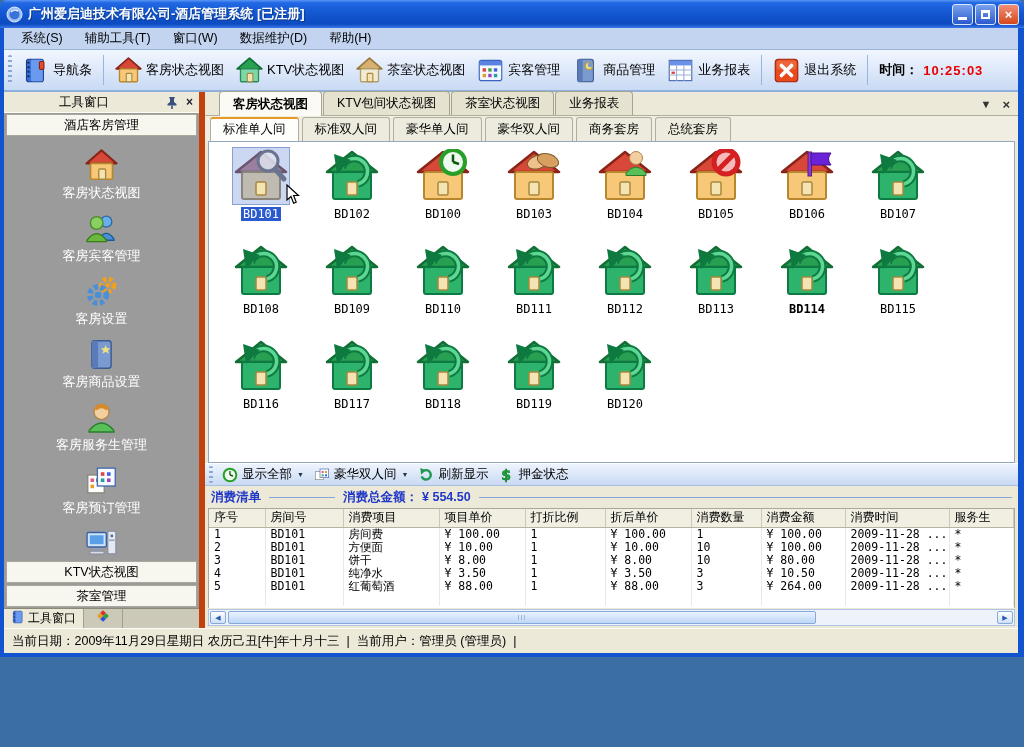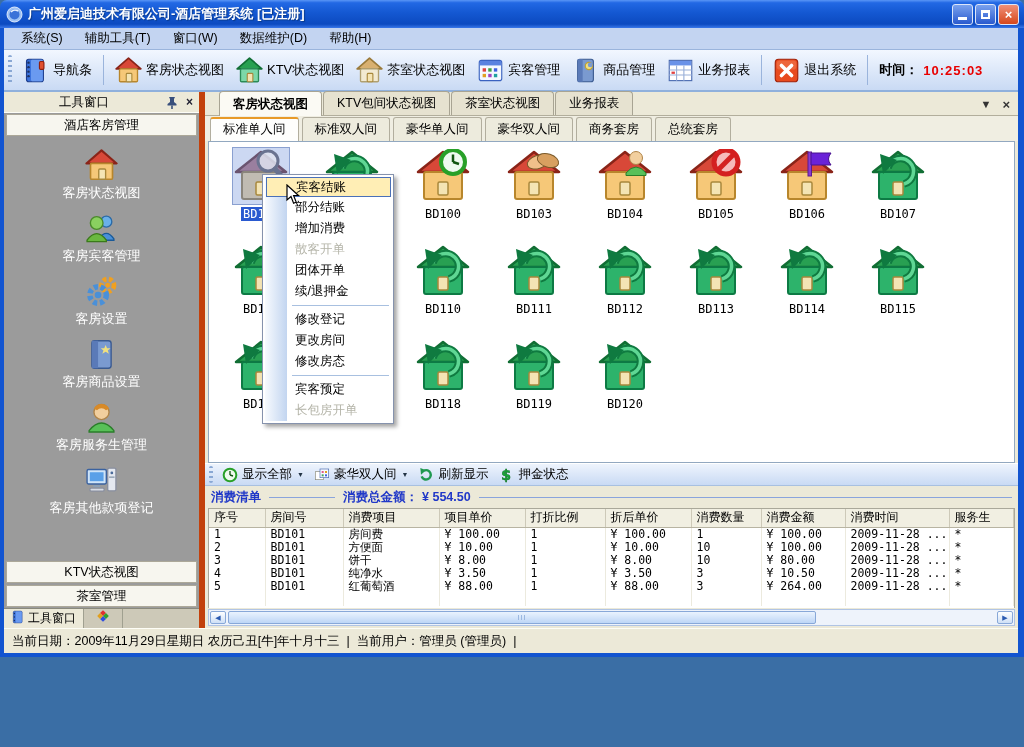--- a/index.html
+++ b/index.html
@@ -313,20 +313,36 @@
                   <circle cx="12" cy="8" r="5.5" fill="#f2cf9e" stroke="#b08448"></circle>
                   <path d="M6.5 5.5 a6.2 6.2 0 0 1 11 0 l-2.2 1.2 a4.5 4.5 0 0 0 -6.6 0 z" fill="#d88a28"></path>
                   <path d="M3 21.5 q9 -11 18 0 l0 1 l-18 0 z" fill="#58c058" stroke="#2a7e2a"></path>
                 </svg>
               </span>
               <div class="lbl">客房服务生管理</div>
             </div>
             <div class="side-item">
               <span>
                 <svg viewBox="0 0 24 24">
+                  <rect x="2" y="8" width="12" height="13" fill="#fff" stroke="#8a8a7a"></rect>
+                  <rect x="4" y="10.5" width="2.6" height="2.6" fill="#e05a8a"></rect>
+                  <rect x="8" y="10.5" width="2.6" height="2.6" fill="#40a060"></rect>
+                  <rect x="4" y="15" width="2.6" height="2.6" fill="#e0a020"></rect>
+                  <rect x="9" y="3" width="13" height="13" fill="#f8fbff" stroke="#4a6ab0"></rect>
+                  <rect x="11.5" y="6" width="2.6" height="2.6" fill="#e04040"></rect>
+                  <rect x="16" y="6" width="2.6" height="2.6" fill="#4060e0"></rect>
+                  <rect x="11.5" y="10.5" width="2.6" height="2.6" fill="#20a0a0"></rect>
+                  <rect x="16" y="10.5" width="2.6" height="2.6" fill="#a040c0"></rect>
+                </svg>
+              </span>
+              <div class="lbl">客房预订管理</div>
+            </div>
+            <div class="side-item">
+              <span>
+                <svg viewBox="0 0 24 24">
                   <rect x="1.5" y="4" width="14" height="10.5" rx="1" fill="#cfe4f8" stroke="#3a62a0"></rect>
                   <rect x="3.5" y="6" width="10" height="6.5" fill="#5aa0e8"></rect>
                   <rect x="6" y="15.5" width="5" height="1.5" fill="#8aa0b8"></rect>
                   <rect x="3.5" y="17.5" width="10.5" height="2.2" rx="1" fill="#d8dce4" stroke="#8a90a0"></rect>
                   <rect x="16.5" y="3" width="6" height="16.5" rx="1" fill="#e4e8f0" stroke="#8a90a0"></rect>
                   <circle cx="19.5" cy="6.5" r="1" fill="#4a6a9a"></circle>
                   <rect x="17.5" y="9" width="4" height="1.2" fill="#9aa8b8"></rect>
                 </svg>
               </span>
               <div class="lbl">客房其他款项登记</div>
@@ -499,21 +515,21 @@
               <div class="room" style="left: 465px; top: 101px;"><span class="ric"><svg viewBox="0 0 54 54">
                     <polygon points="27,3 52,23 2,23" fill="#28a052" stroke="#116e34" stroke-width="2.5" stroke-linejoin="round"></polygon>
                     <rect x="8" y="23" width="38" height="27" rx="2" fill="#2db36b" stroke="#0d7a44" stroke-width="2"></rect>
                     <rect x="22" y="33" width="10" height="13" rx="1.5" fill="#f4e4b4" stroke="#a8883c" stroke-width="1.5"></rect>
                     <g>
                       <path d="M17 19 A13 13 0 1 1 33 35" fill="none" stroke="#0f7a40" stroke-width="7.5"></path>
                       <path d="M17 19 A13 13 0 1 1 33 35" fill="none" stroke="#5fd794" stroke-width="3.5"></path>
                       <polygon points="9,5 26,11 12,25" fill="#0f7a40"></polygon>
                     </g>
                   </svg></span><div class="rlb">BD113</div></div>
-              <div class="room" style="left: 556px; top: 101px;"><span class="ric"><svg viewBox="0 0 54 54">
+              <div class="room" style="left: 556px; top: 101px; font-weight: bold;"><span class="ric"><svg viewBox="0 0 54 54">
                     <polygon points="27,3 52,23 2,23" fill="#28a052" stroke="#116e34" stroke-width="2.5" stroke-linejoin="round"></polygon>
                     <rect x="8" y="23" width="38" height="27" rx="2" fill="#2db36b" stroke="#0d7a44" stroke-width="2"></rect>
                     <rect x="22" y="33" width="10" height="13" rx="1.5" fill="#f4e4b4" stroke="#a8883c" stroke-width="1.5"></rect>
                     <g>
                       <path d="M17 19 A13 13 0 1 1 33 35" fill="none" stroke="#0f7a40" stroke-width="7.5"></path>
                       <path d="M17 19 A13 13 0 1 1 33 35" fill="none" stroke="#5fd794" stroke-width="3.5"></path>
                       <polygon points="9,5 26,11 12,25" fill="#0f7a40"></polygon>
                     </g>
                   </svg></span><div class="rlb">BD114</div></div>
               <div class="room" style="left: 647px; top: 101px;"><span class="ric"><svg viewBox="0 0 54 54">
@@ -570,40 +586,20 @@
                     <polygon points="27,3 52,23 2,23" fill="#28a052" stroke="#116e34" stroke-width="2.5" stroke-linejoin="round"></polygon>
                     <rect x="8" y="23" width="38" height="27" rx="2" fill="#2db36b" stroke="#0d7a44" stroke-width="2"></rect>
                     <rect x="22" y="33" width="10" height="13" rx="1.5" fill="#f4e4b4" stroke="#a8883c" stroke-width="1.5"></rect>
                     <g>
                       <path d="M17 19 A13 13 0 1 1 33 35" fill="none" stroke="#0f7a40" stroke-width="7.5"></path>
                       <path d="M17 19 A13 13 0 1 1 33 35" fill="none" stroke="#5fd794" stroke-width="3.5"></path>
                       <polygon points="9,5 26,11 12,25" fill="#0f7a40"></polygon>
                     </g>
                   </svg></span><div class="rlb">BD120</div></div>
             </div>
-          <div class="cmenu">
-            <div class="cmenu-inner">
-              <div class="cmenu-strip"></div>
-              <div>
-                  <div class="cm-item hl">宾客结账</div>
-                  <div class="cm-item">部分结账</div>
-                  <div class="cm-item">增加消费</div>
-                  <div class="cm-item disabled">散客开单</div>
-                  <div class="cm-item">团体开单</div>
-                  <div class="cm-item">续/退押金</div>
-                  <div class="cm-sep"></div>
-                  <div class="cm-item">修改登记</div>
-                  <div class="cm-item">更改房间</div>
-                  <div class="cm-item">修改房态</div>
-                  <div class="cm-sep"></div>
-                  <div class="cm-item">宾客预定</div>
-                  <div class="cm-item disabled">长包房开单</div>
-                </div>
-            </div>
-          </div>
           <span class="cursor">
             <svg width="14" height="21" viewBox="0 0 14 21">
                 <polygon points="1,1 1,16 5,12.5 7.6,19.2 10.2,18.1 7.6,11.5 12.5,11.5" fill="#fff" stroke="#000" stroke-width="1.2"></polygon>
               </svg>
           </span>
         </div>
 
         <div class="actionbar">
           <span class="grip" style="height:17px;"></span>
           <div style="display:flex;align-items:center;">

